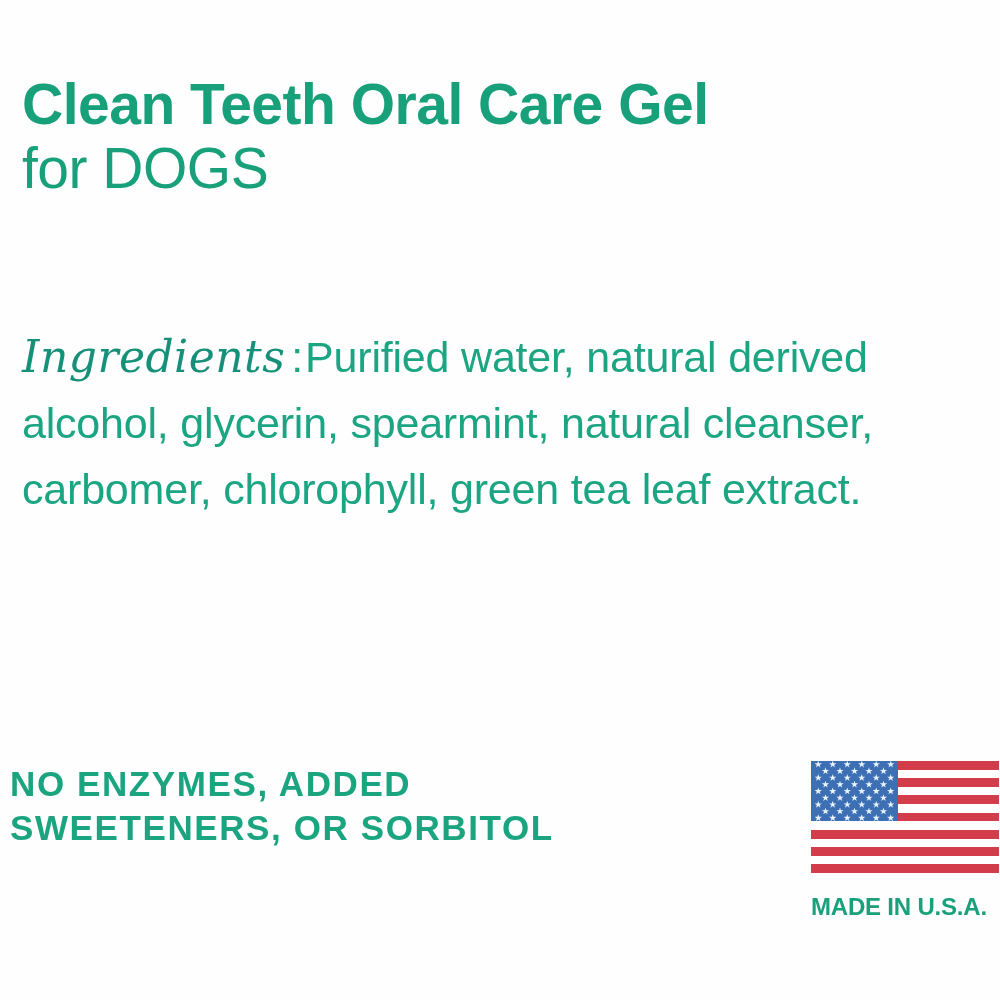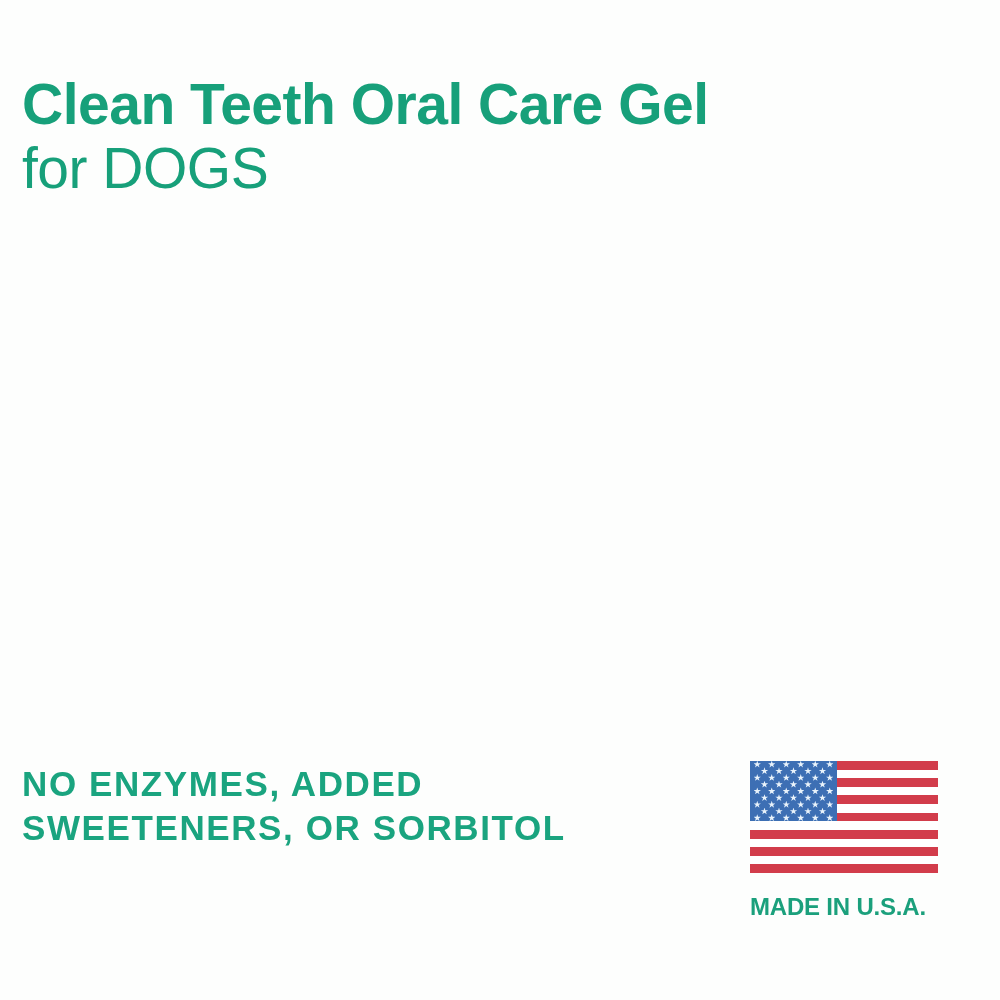--- a/index.html
+++ b/index.html
@@ -68,38 +68,38 @@
     font-weight: 400;
     font-size: 43px;
     color: #1ba582;
     padding-left: 4px;
     padding-right: 2px;
   }
 
   
   .claim-block {
     position: absolute;
-    left: 22px;
+    left: 10px;
     top: 762px;
     width: 720px;
   }
   .claim-line {
     color: #1aa47f;
     font-family: "Liberation Sans", sans-serif;
     font-weight: 700;
     font-size: 35px;
     line-height: 44px;
     letter-spacing: 1.6px;
     white-space: nowrap;
   }
 
   
   .flag-badge {
     position: absolute;
-    left: 750px;
+    left: 811px;
     top: 761px;
     width: 188px;
   }
   .flag {
     position: relative;
     width: 188px;
     height: 112px;
     background: #ffffff;
     overflow: hidden;
   }
@@ -140,20 +140,21 @@
 </head>
 <body>
 
 <div id="page">
 
   <div class="title-block">
     <div class="title-line">Clean Teeth Oral Care Gel</div>
     <div class="title-line"><span class="regular">for </span><span class="heavy">DOGS</span></div>
   </div>
 
+  <div class="ingredients-block"><span class="script-label">Ingredients</span><span class="colon-sep">:</span><span>Purified water, natural derived alcohol, glycerin, spearmint, natural cleanser, carbomer, chlorophyll, green tea leaf extract.</span></div>
 
   <div class="claim-block">
     <div class="claim-line">NO ENZYMES, ADDED</div>
     <div class="claim-line">SWEETENERS, OR SORBITOL</div>
   </div>
 
   <div class="flag-badge">
     <div class="flag" id="flag">
       <div class="stripe" style="top: 0px; height: 8.61538px;"></div>
         <div class="stripe" style="top: 17.2308px; height: 8.61538px;"></div>

